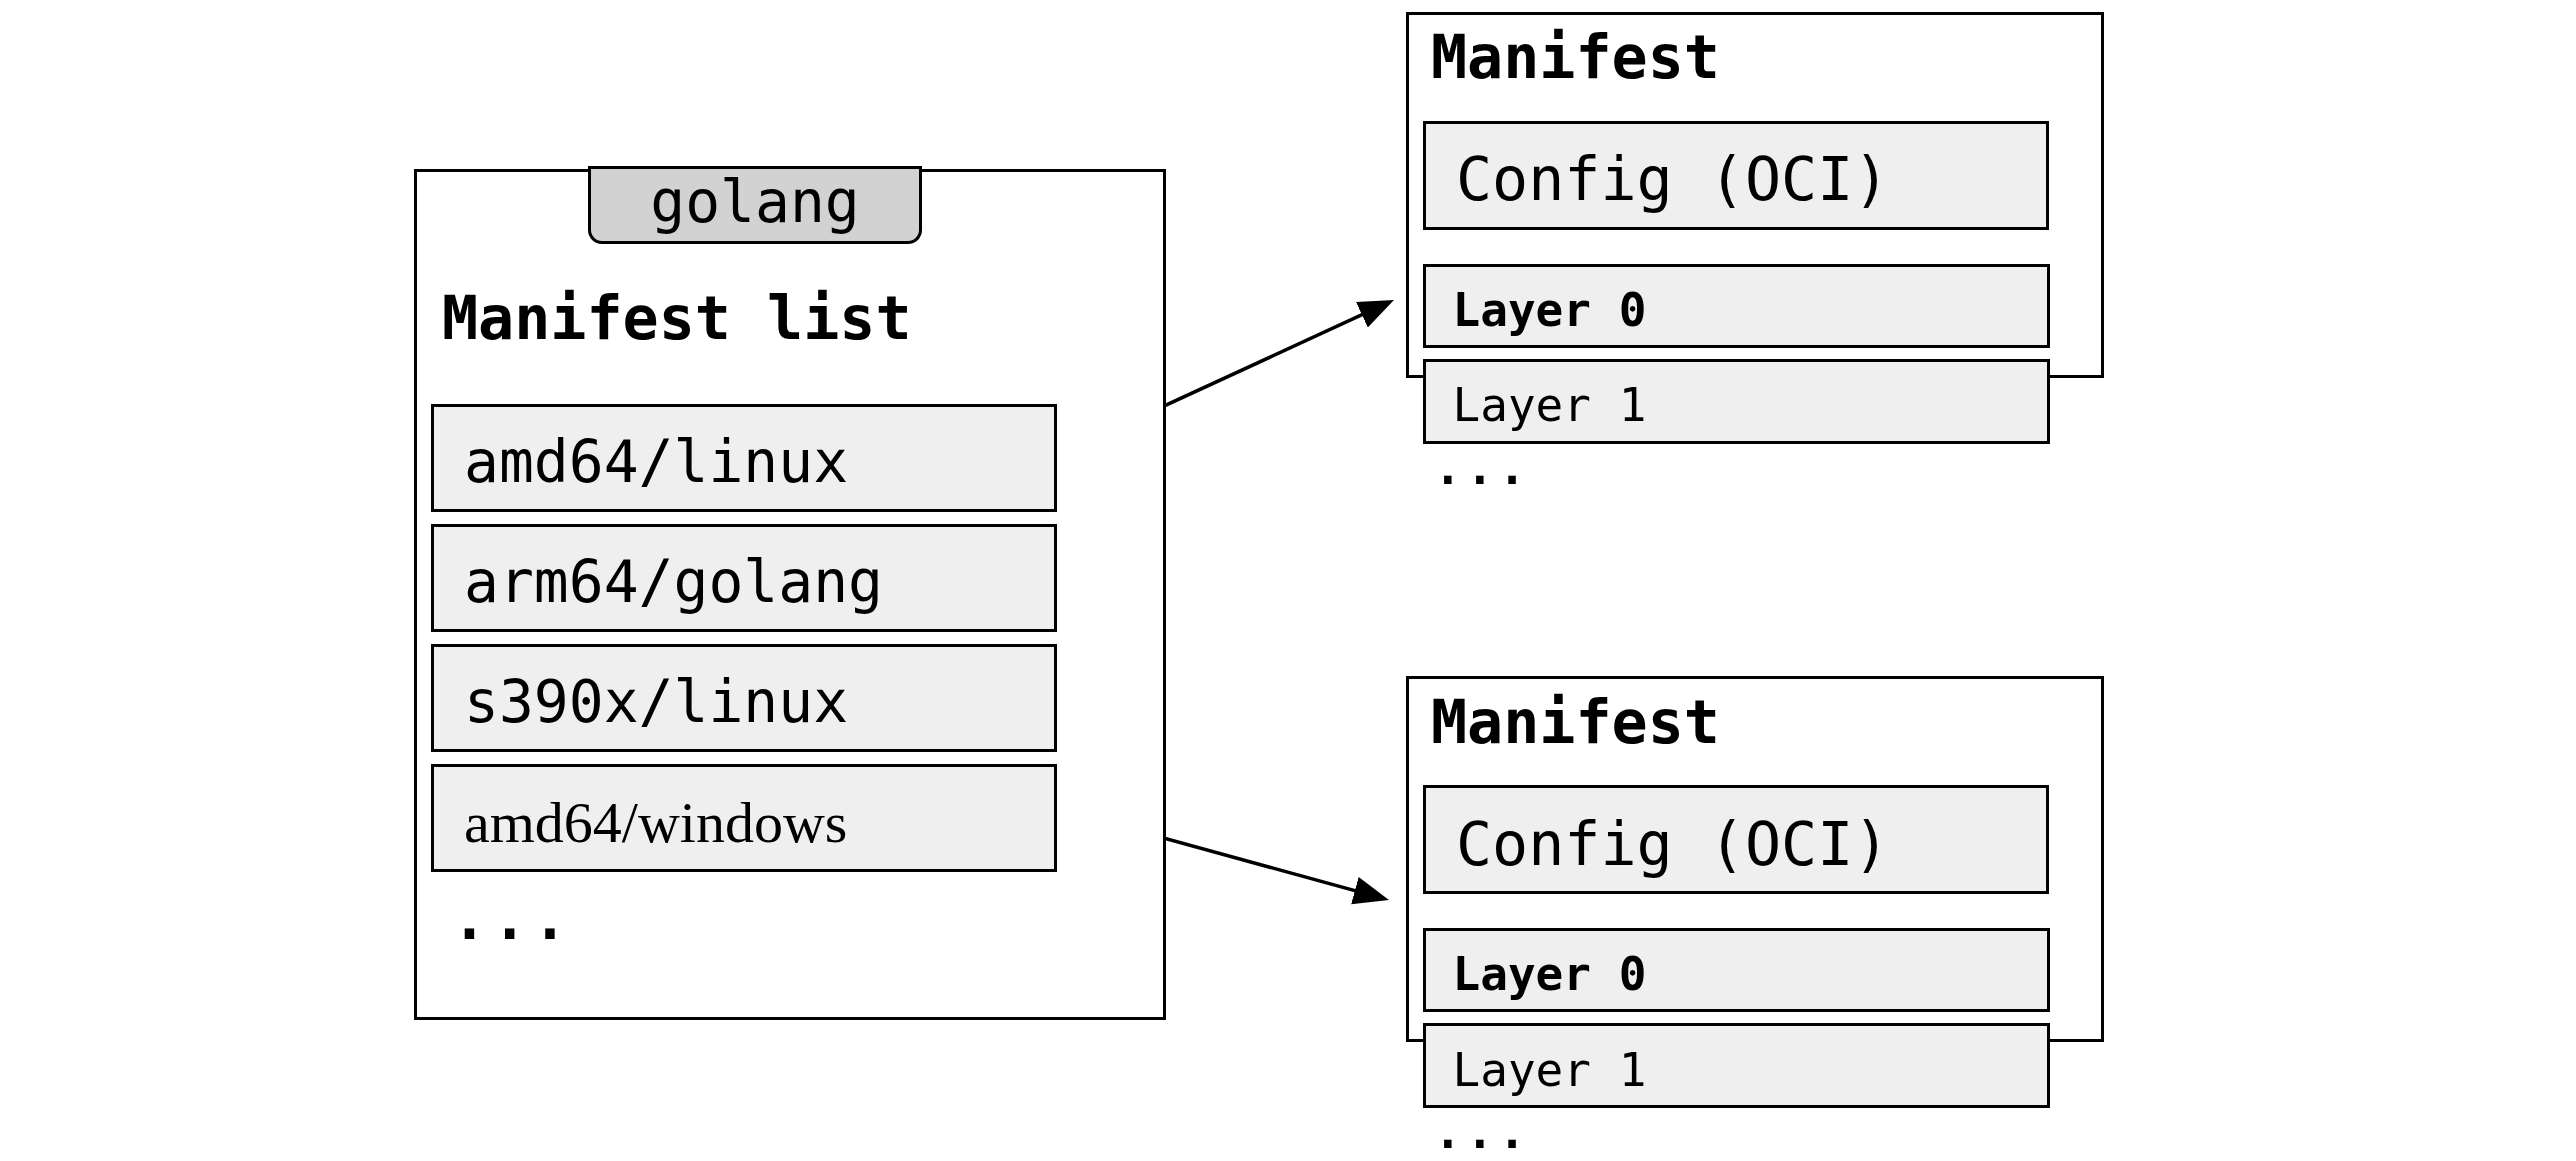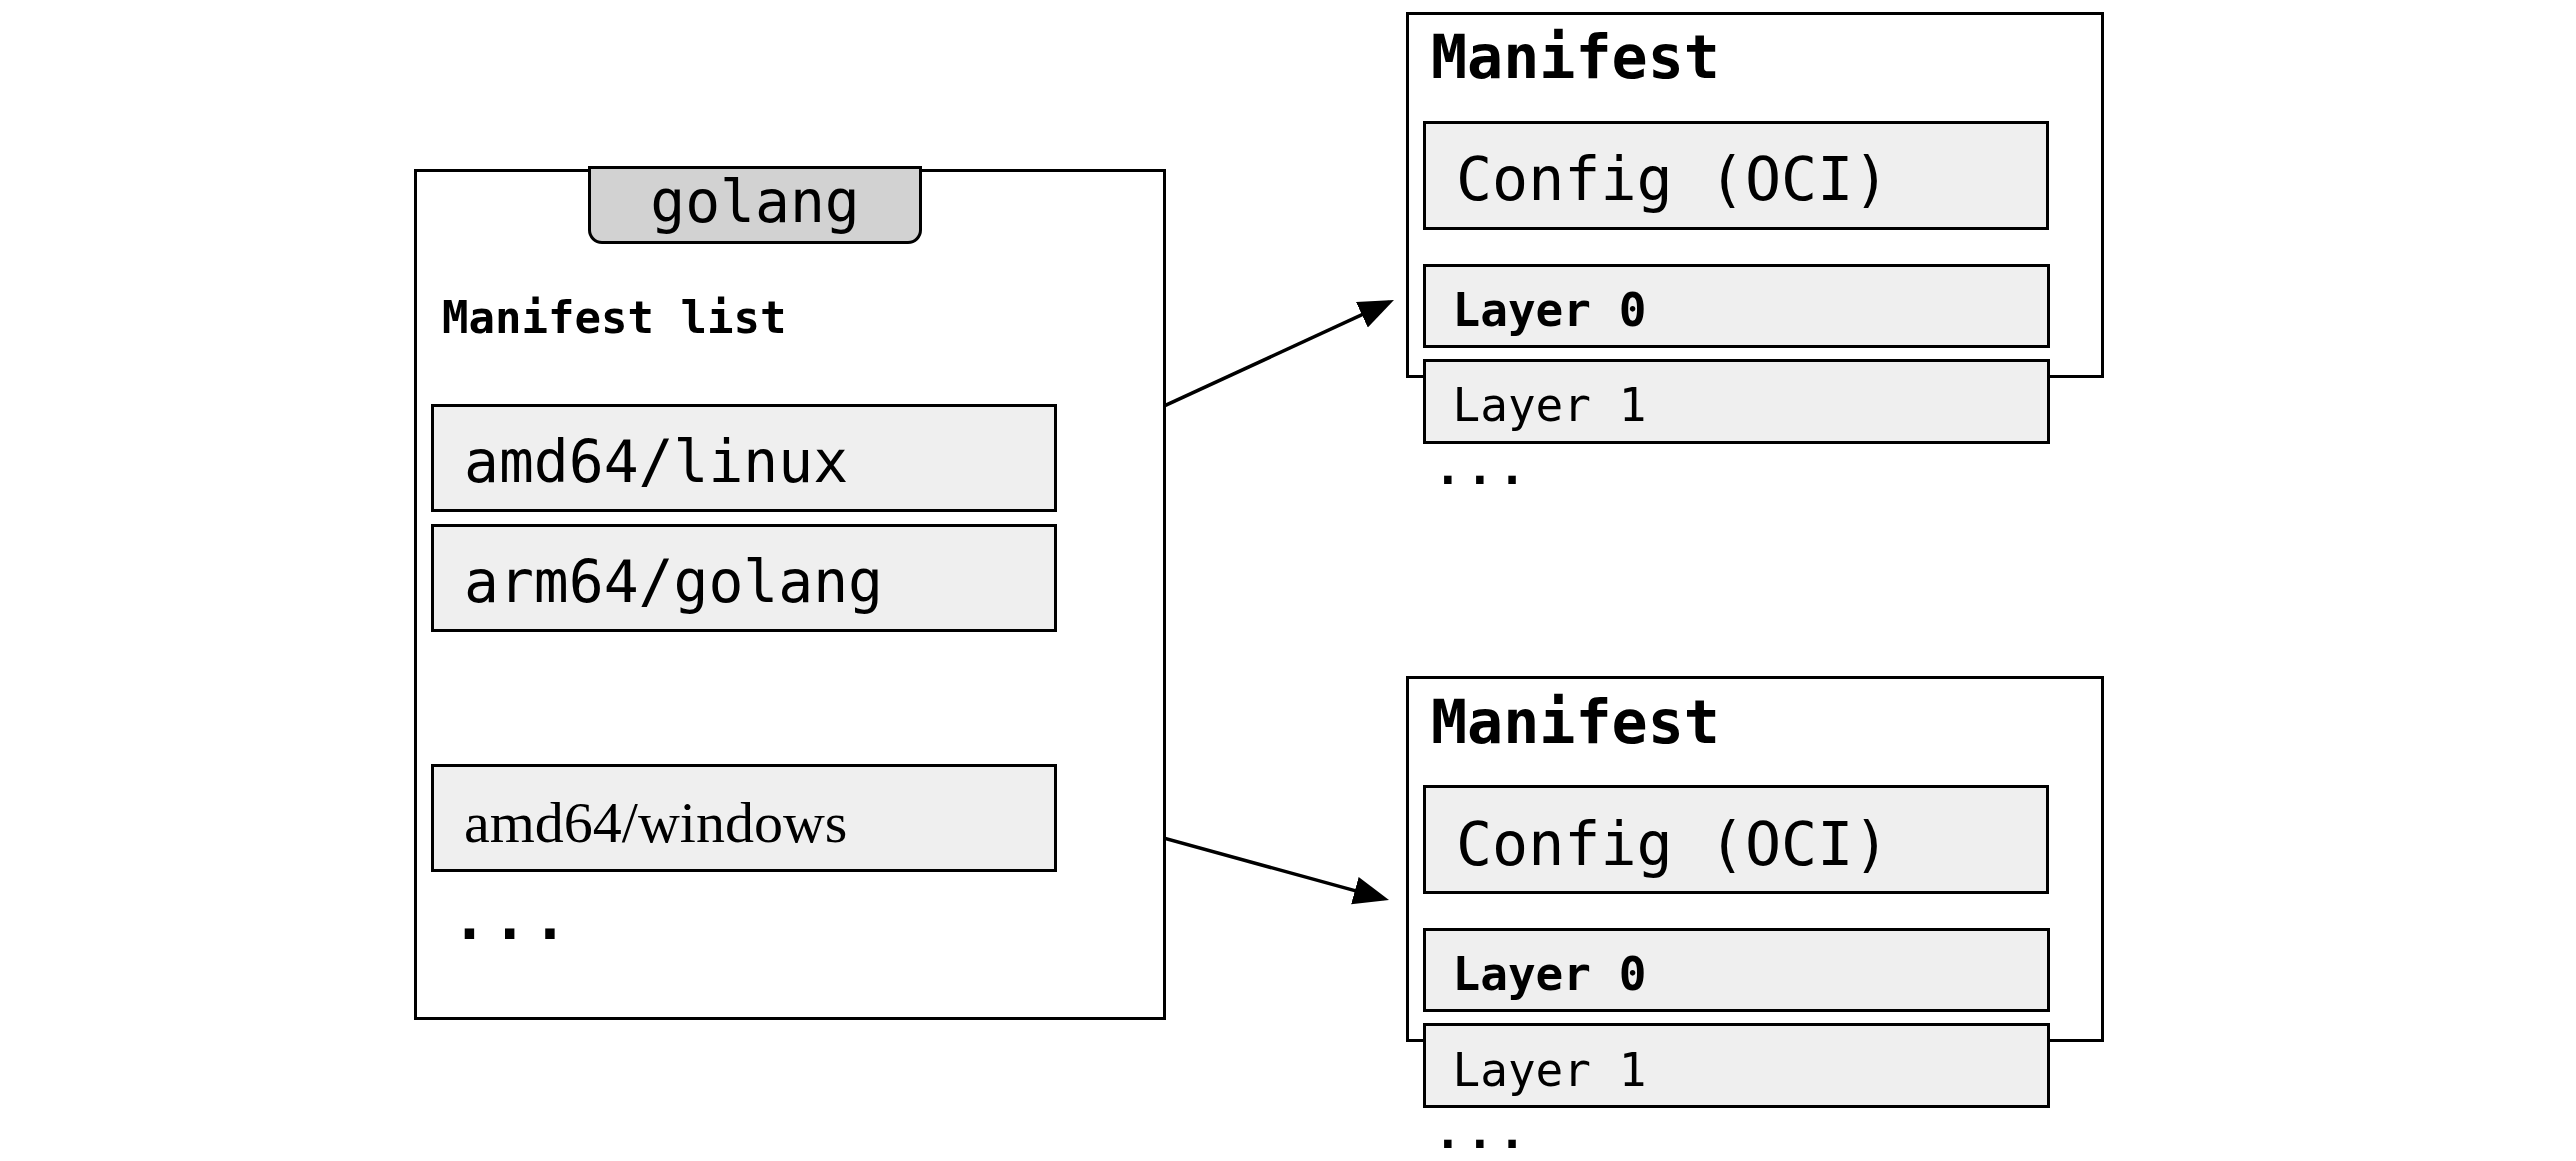--- a/index.html
+++ b/index.html
@@ -48,21 +48,21 @@
     border-radius: 0 0 14px 14px;
     display: flex;
     align-items: center;
     justify-content: center;
     font-size: 58px;
     padding-bottom: 5.3px;
   }
   .list-title {
     position: absolute;
     left: 442px; top: 287px;
-    font-size: 44px;
+    font-size: 60px;
     font-weight: bold;
     line-height: 62px;
     white-space: nowrap;
   }
   .platform-cell { left: 431px; width: 626px; height: 108px; font-size: 58px; }
   .platform-0 { top: 404px; }
   .platform-1 { top: 524px; }
   .platform-2 { top: 644px; }
   .platform-3 { top: 764px; font-family: Liberation Serif, serif; }
   .list-ellipsis {
@@ -133,20 +133,23 @@
   </div>
 
   <div class="list-title">Manifest list</div>
 
   <div class="cell platform-cell platform-0">
     <span>amd64/linux</span>
   </div>
   <div class="cell platform-cell platform-1">
     <span>arm64/golang</span>
   </div>
+  <div class="cell platform-cell platform-2">
+    <span>s390x/linux</span>
+  </div>
   <div class="cell platform-cell platform-3">
     <span>amd64/windows</span>
   </div>
 
   <div class="list-ellipsis">...</div>
 
   <div class="outer-box manifest-box manifest-box-0">
     <div class="manifest-title">Manifest</div>
     <div class="cell config-cell">
       <span>Config (OCI)</span>

